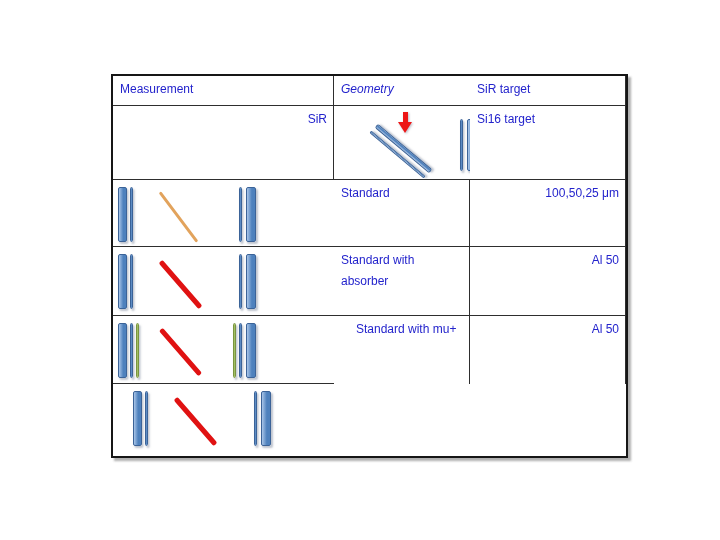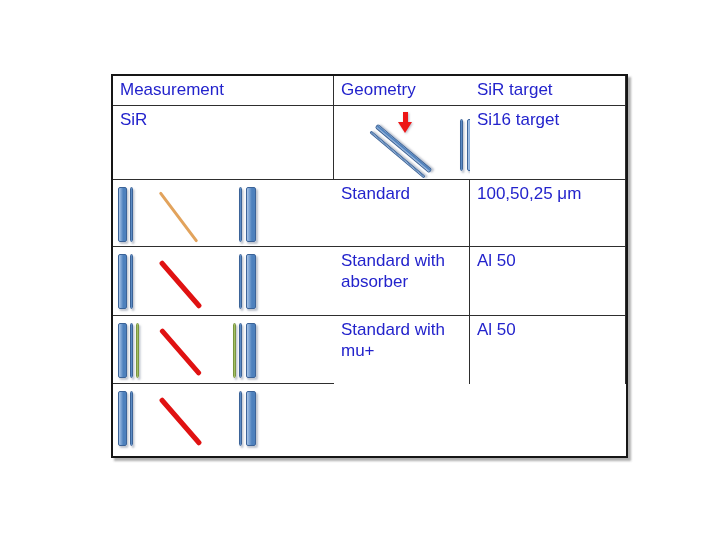--- a/index.html
+++ b/index.html
@@ -15,30 +15,30 @@
     border:2px solid #161616;
     background:#ffffff;
     box-shadow:2.5px 2.5px 2px rgba(80,80,80,0.45);
   }
   .cell {
     box-sizing:border-box;
     border-right:1.5px solid #2e2e2e;
     border-bottom:1.5px solid #2e2e2e;
     padding:3px 6px 3px 7px;
     color:#2323cc;
-    font-size:17px;
+    font-size:12px;
     line-height:21px;
     overflow:hidden;
   }
-  .cell.last-col { border-right:none; }
-  .cell.last-row { border-bottom:none; }
+  .cell.last-col { border-right:none;font-style:italic; }
+  .cell.last-row { border-bottom:none;margin-left:15px; }
   .cell.c-geom { padding:0; }
   .geom { position:relative; width:100%; height:100%; }
   .geom > div { position:absolute; }
-  .tline { display:block; }
+  .tline { display:block;text-align:right; }
   .arrow-down { position:absolute; filter:drop-shadow(1px 1.5px 1px rgba(120,120,140,0.5)); }
   .arrow-down::before {
     content:""; position:absolute; left:4.5px; top:0; width:5px; height:11px;
     background:var(--arrow-color,#ed1515);
   }
   .arrow-down::after {
     content:""; position:absolute; left:0; top:10px; width:0; height:0;
     border-left:7px solid transparent; border-right:7px solid transparent;
     border-top:11px solid var(--arrow-color,#ed1515);
   }

